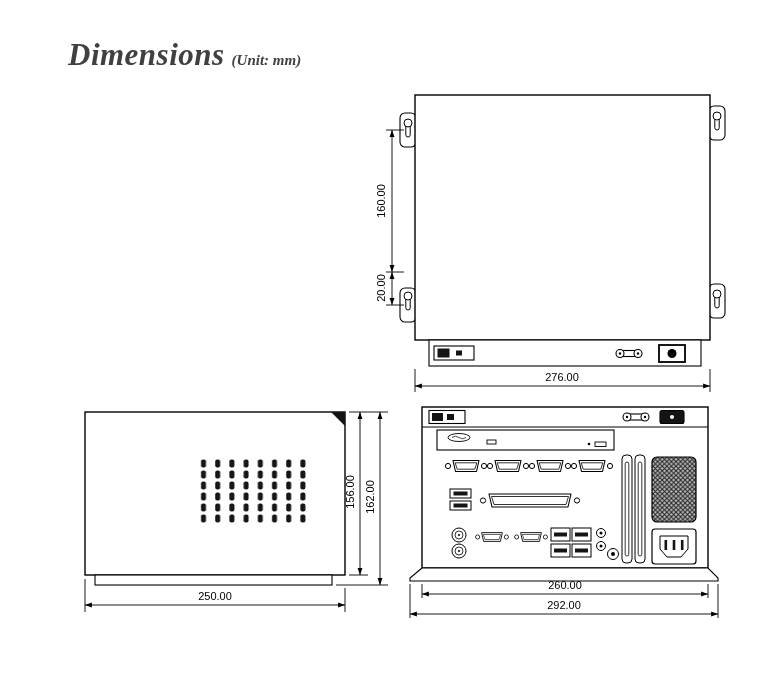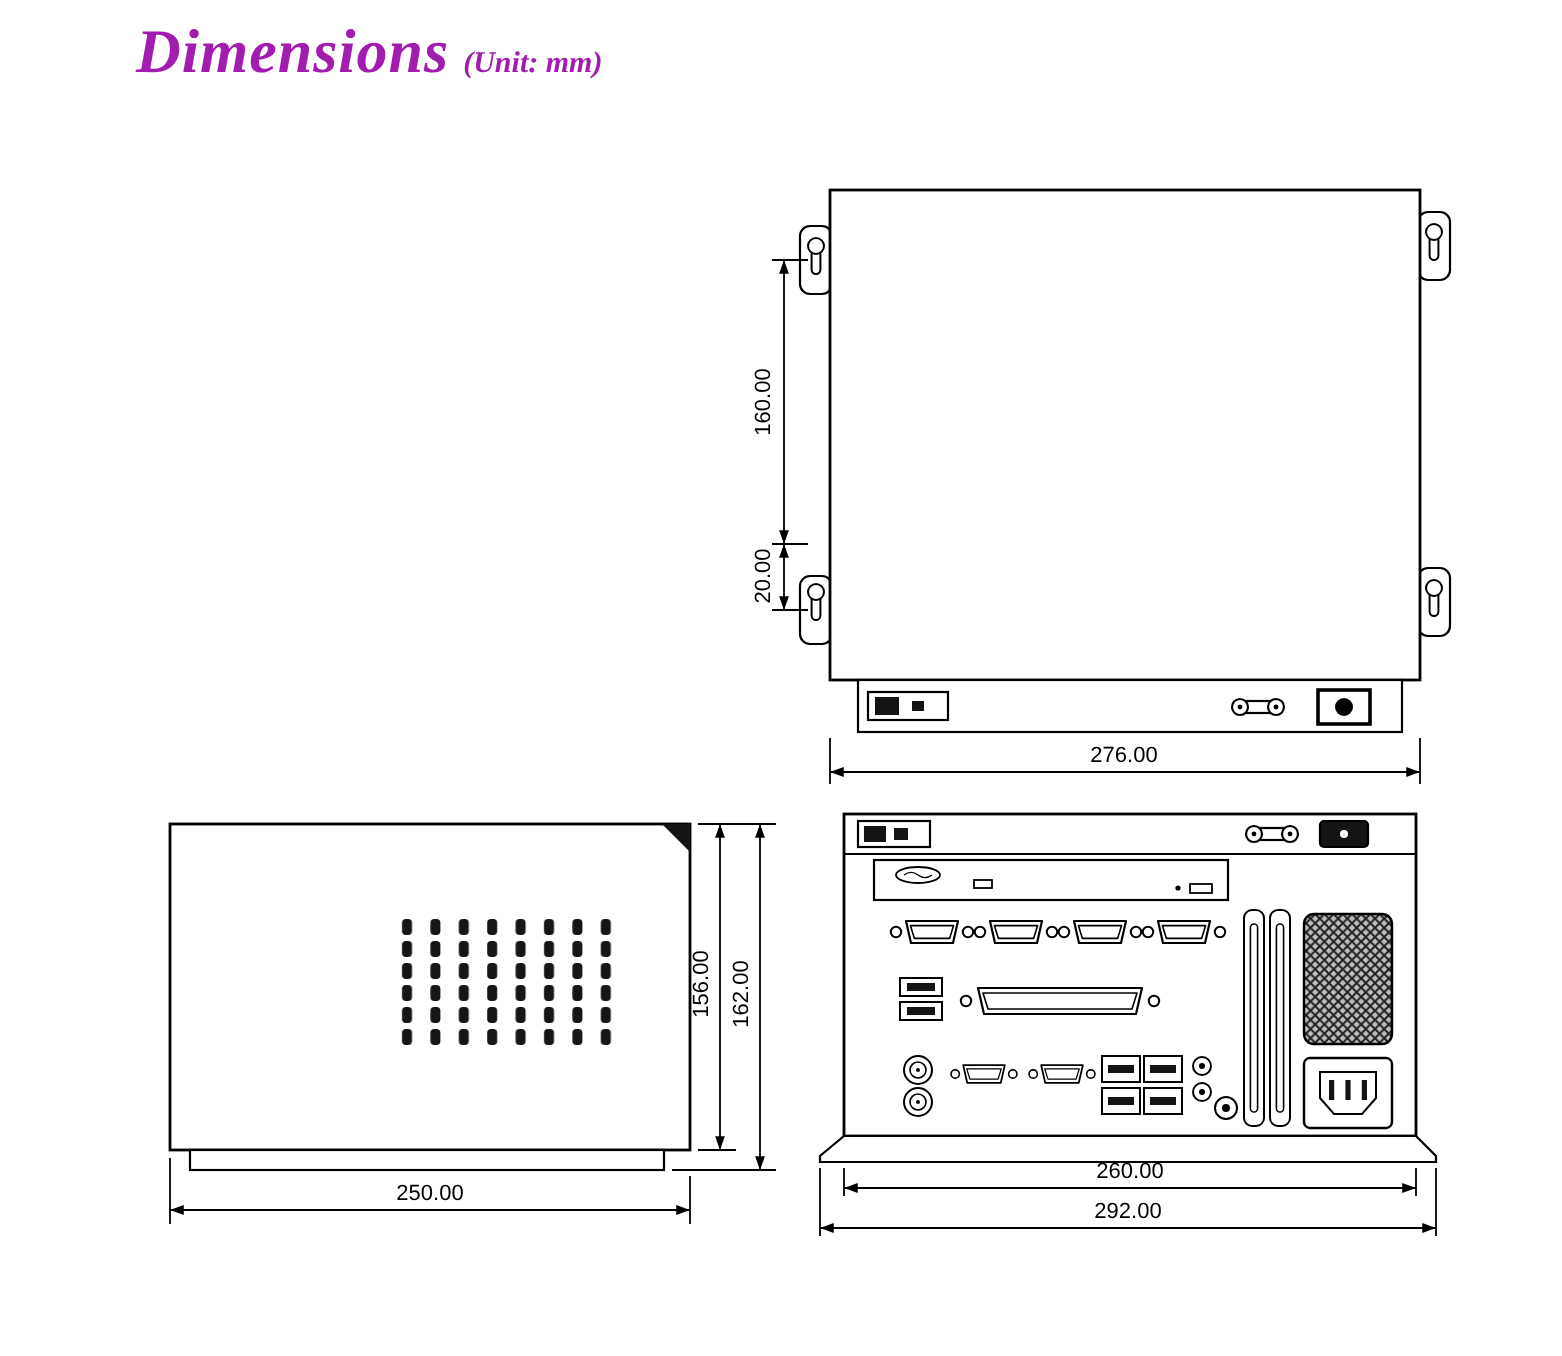--- a/index.html
+++ b/index.html
@@ -5,21 +5,21 @@
   * { box-sizing: border-box; }
   html, body { margin: 0; padding: 0; background: #ffffff; }
   #stage {
     position: relative;
     width: 781px;
     height: 678px;
     background: #ffffff;
     font-family: "Liberation Sans", sans-serif;
     overflow: hidden;
   }
-  .title { position: absolute; left: 68px; top: 8px; color: #a21caf; white-space: nowrap; }
+  .title { position: absolute; left: 68px; top: 37px; color: #404040; white-space: nowrap; }
   .title-main {
     font-family: "Liberation Serif", serif;
     font-style: italic; font-weight: bold;
     font-size: 31px; letter-spacing: 0.5px;
   }
   .title-unit {
     font-family: "Liberation Serif", serif;
     font-style: italic; font-weight: bold;
     font-size: 15px; margin-left: 7px;
   }

